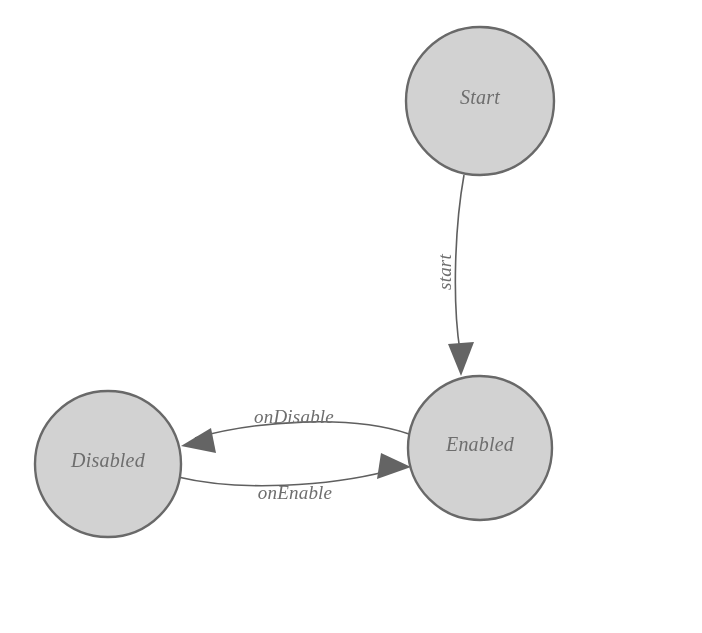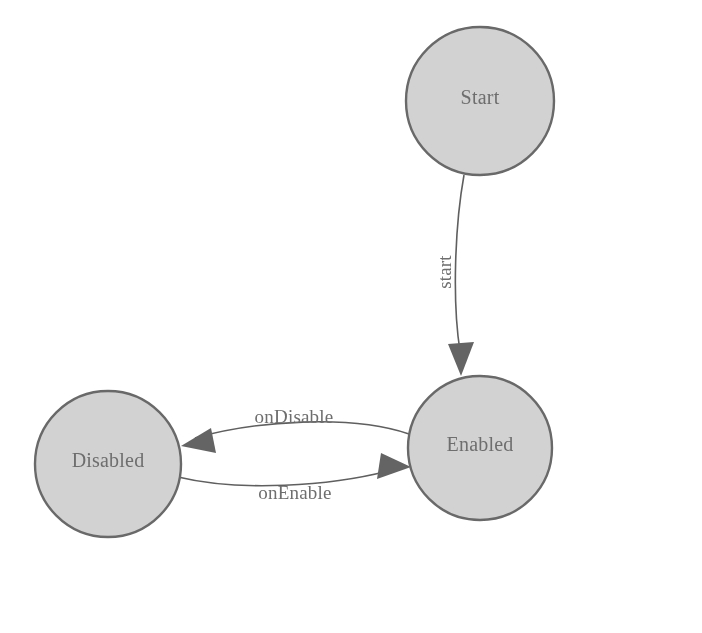--- a/index.html
+++ b/index.html
@@ -12,20 +12,21 @@
     width: 702px;
     height: 633px;
     overflow: hidden;
     font-family: "Liberation Serif", "DejaVu Serif", serif;
   }
   #diagram-canvas {
     position: relative;
     width: 702px;
     height: 633px;
     background: #ffffff;
+    font-style: italic;
   }
   #diagram-svg {
     position: absolute;
     top: 0;
     left: 0;
     width: 702px;
     height: 633px;
     display: block;
   }
   .state-node-circle {

